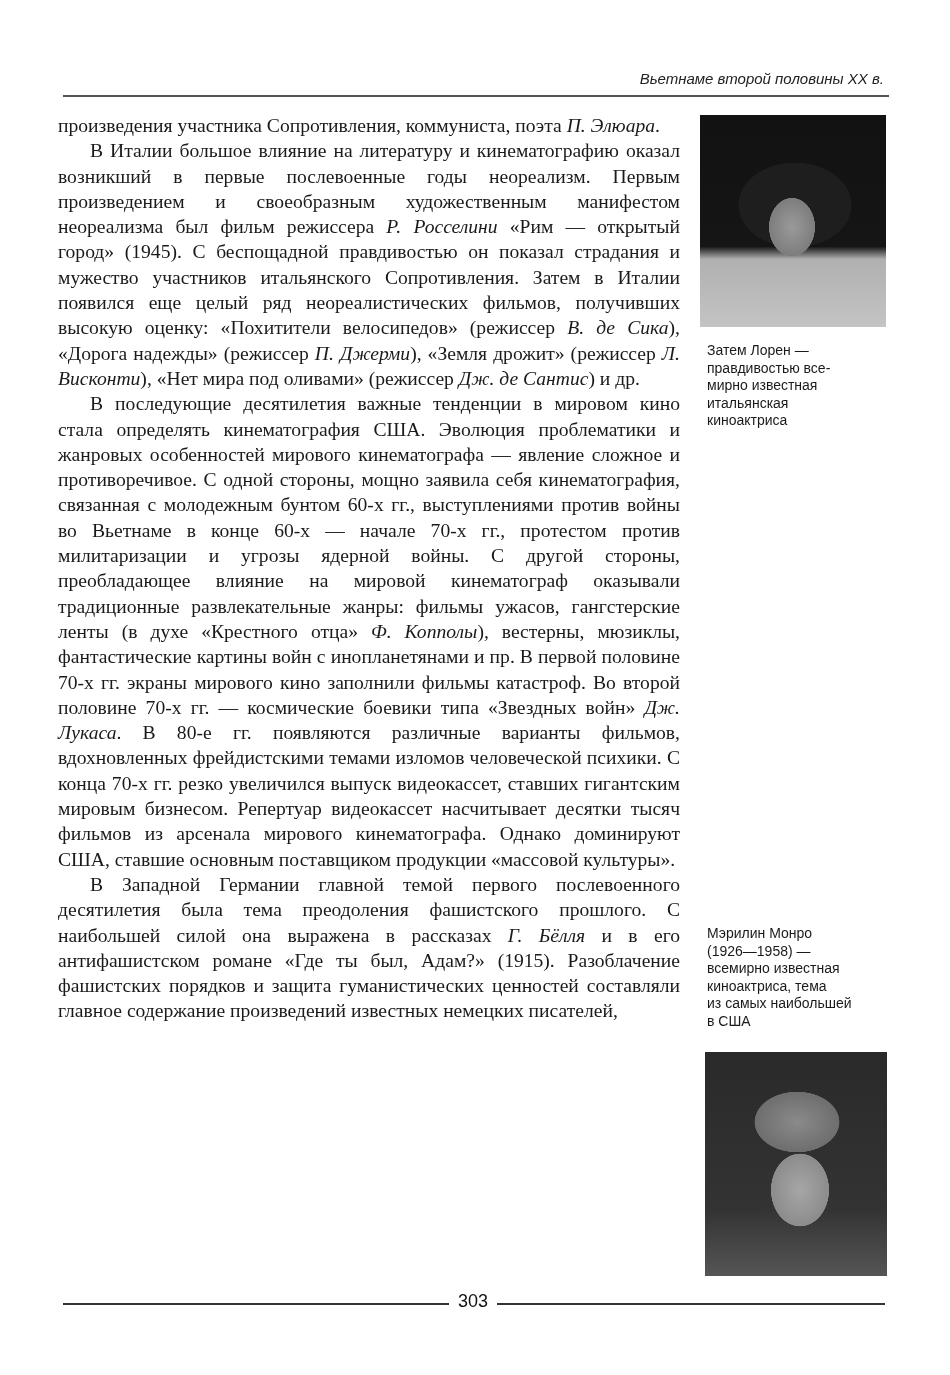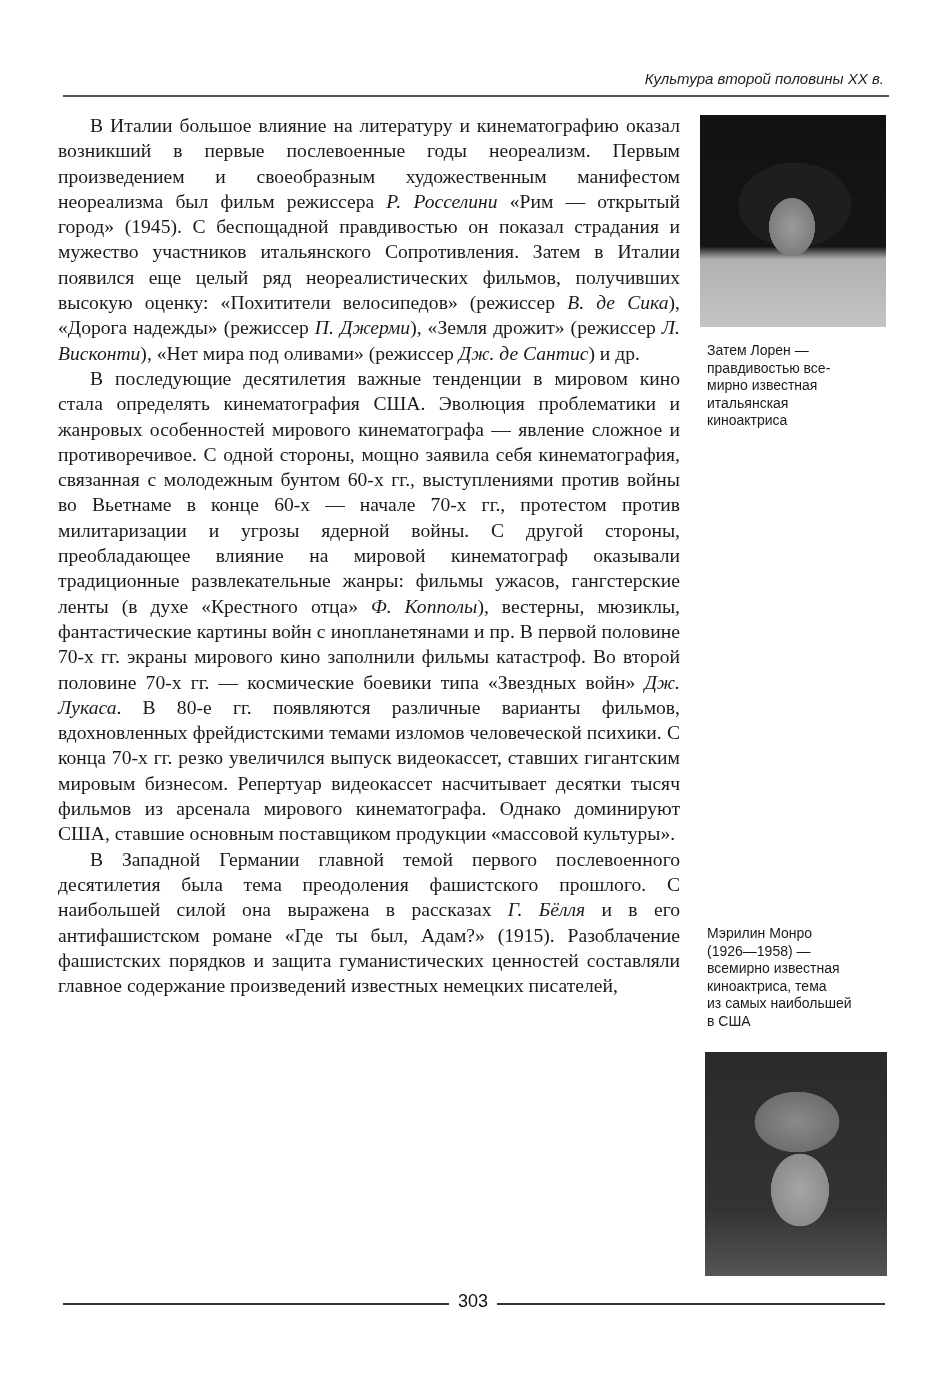--- a/index.html
+++ b/index.html
@@ -39,24 +39,25 @@
   .foot-rule-left { position: absolute; left: 63px; top: 1303px; width: 386px; height: 2px; background: #333; }
   .foot-rule-right { position: absolute; left: 497px; top: 1303px; width: 388px; height: 2px; background: #333; }
   .page-number {
     position: absolute; left: 449px; top: 1291px; width: 48px; text-align: center;
     font-family: "Liberation Sans", sans-serif; font-size: 18px; color: #111;
   }
 </style>
 </head>
 <body>
 
-<div class="running-head">Культура второй половины XX в.</div>
+<div class="running-head">Вьетнаме второй половины XX в.</div>
 <div class="head-rule"></div>
 
 <div class="main-col">
+  <p><span>произведения участника Сопротивления, коммуниста, поэта </span><em>П. Элюара</em><span>.</span></p>
   <p class="indent"><span>В Италии большое влияние на литературу и кинематографию оказал возникший в первые послевоенные годы неореализм. Первым произведением и своеобразным художественным манифестом неореализма был фильм режиссера </span><em>Р. Росселини</em><span> «Рим — открытый город» (1945). С беспощадной правдивостью он показал страдания и мужество участников итальянского Сопротивления. Затем в Италии появился еще целый ряд неореалистических фильмов, получивших высокую оценку: «Похитители велосипедов» (режиссер </span><em>В. де Сика</em><span>), «Дорога надежды» (режиссер </span><em>П. Джерми</em><span>), «Земля дрожит» (режиссер </span><em>Л. Висконти</em><span>), «Нет мира под оливами» (режиссер </span><em>Дж. де Сантис</em><span>) и др.</span></p>
   <p class="indent"><span>В последующие десятилетия важные тенденции в мировом кино стала определять кинематография США. Эволюция проблематики и жанровых особенностей мирового кинематографа — явление сложное и противоречивое. С одной стороны, мощно заявила себя кинематография, связанная с молодежным бунтом 60-х гг., выступлениями против войны во Вьетнаме в конце 60-х — начале 70-х гг., протестом против милитаризации и угрозы ядерной войны. С другой стороны, преобладающее влияние на мировой кинематограф оказывали традиционные развлекательные жанры: фильмы ужасов, гангстерские ленты (в духе «Крестного отца» </span><em>Ф. Копполы</em><span>), вестерны, мюзиклы, фантастические картины войн с инопланетянами и пр. В первой половине 70-х гг. экраны мирового кино заполнили фильмы катастроф. Во второй половине 70-х гг. — космические боевики типа «Звездных войн» </span><em>Дж. Лукаса</em><span>. В 80-е гг. появляются различные варианты фильмов, вдохновленных фрейдистскими темами изломов человеческой психики. С конца 70-х гг. резко увеличился выпуск видеокассет, ставших гигантским мировым бизнесом. Репертуар видеокассет насчитывает десятки тысяч фильмов из арсенала мирового кинематографа. Однако доминируют США, ставшие основным поставщиком продукции «массовой культуры».</span></p>
   <p class="indent"><span>В Западной Германии главной темой первого послевоенного десятилетия была тема преодоления фашистского прошлого. С наибольшей силой она выражена в рассказах </span><em>Г. Бёлля</em><span> и в его антифашистском романе «Где ты был, Адам?» (1915). Разоблачение фашистских порядков и защита гуманистических ценностей составляли главное содержание произведений известных немецких писателей,</span></p>
 </div>
 
 <div class="photo photo-1"></div>
 <div class="caption caption-1">
     <span>Затем Лорен —</span>
     <span>правдивостью все-</span>
     <span>мирно известная</span>

